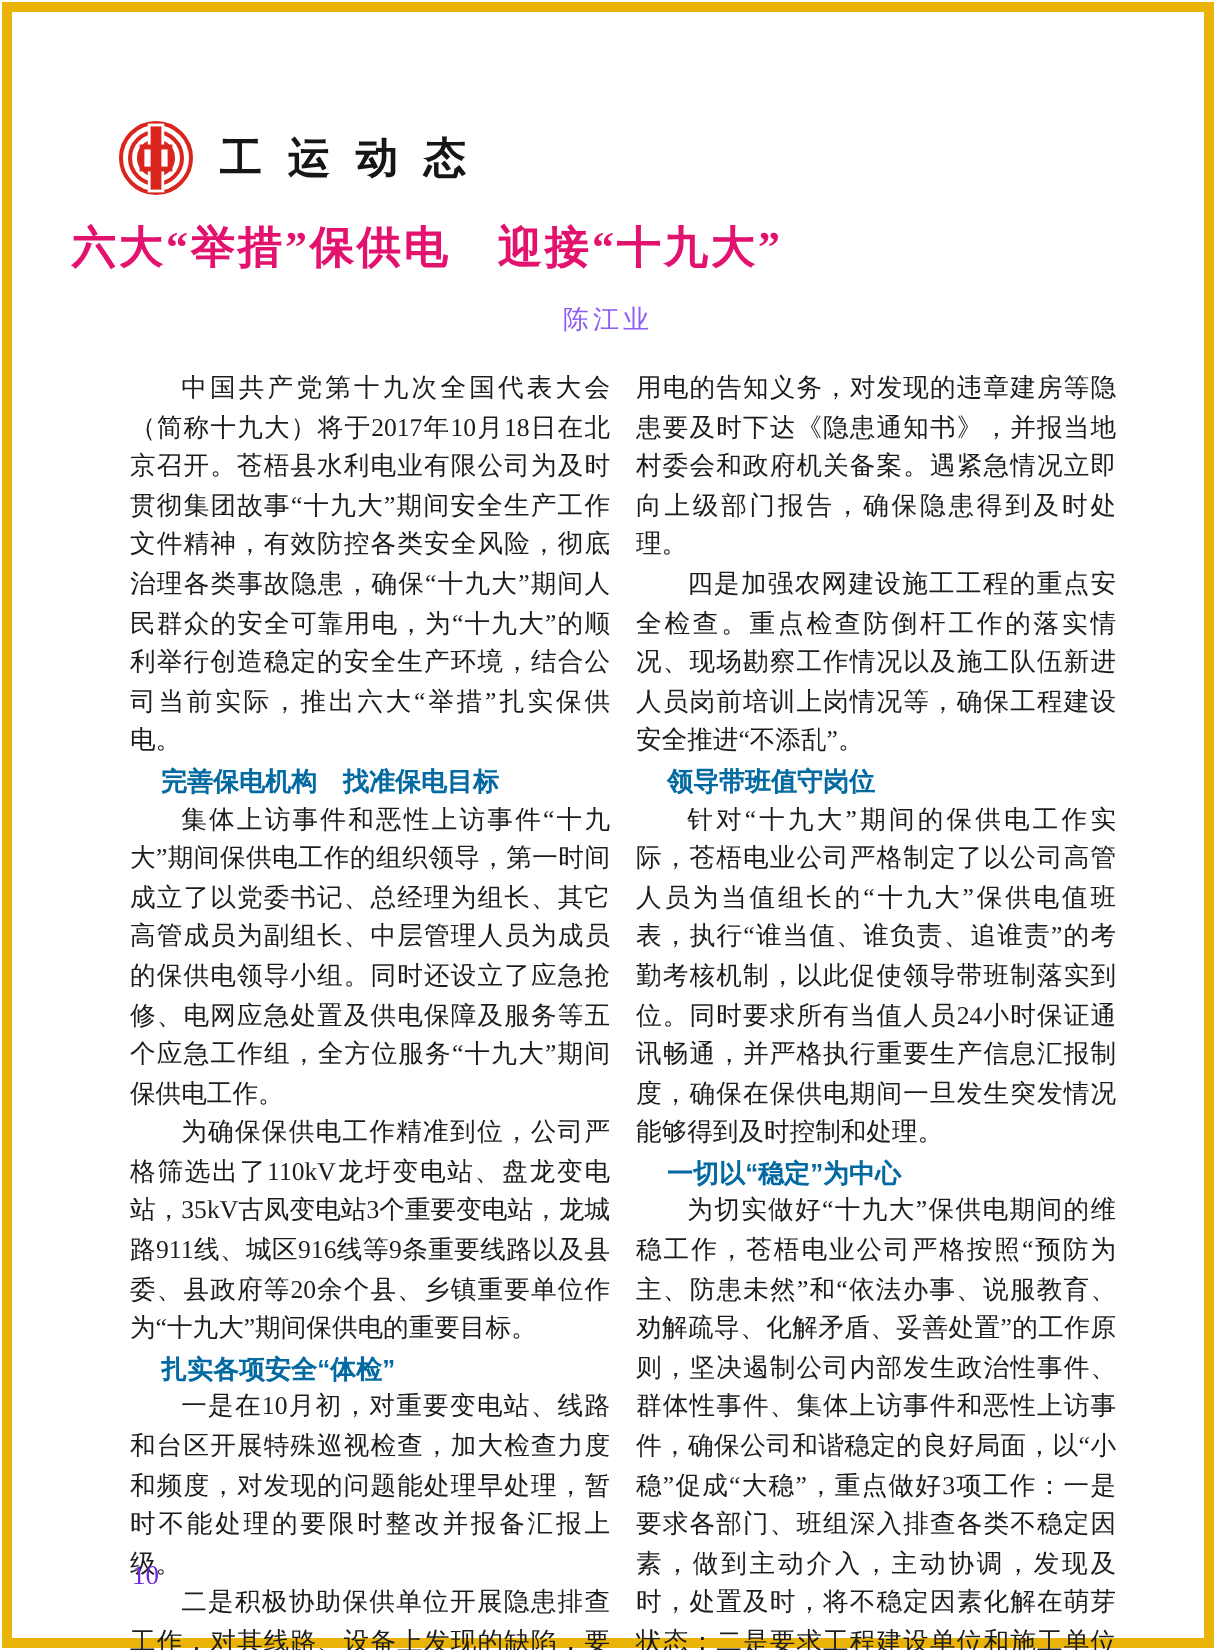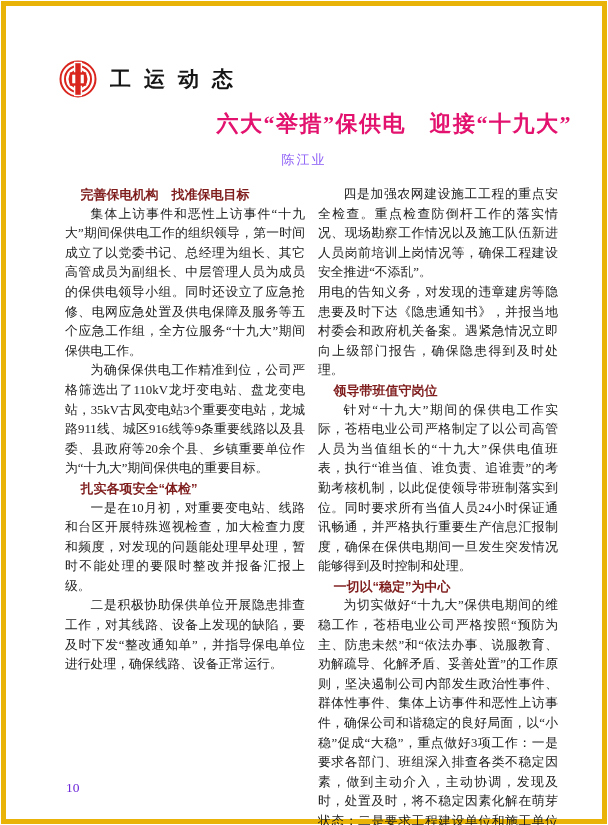--- a/index.html
+++ b/index.html
@@ -14,38 +14,38 @@
   }
   
   .masthead{position:absolute;left:52px;top:53px;display:flex;align-items:center;}
   .logo{width:40px;height:40px;flex:0 0 auto;}
   .masthead-label{
     margin-left:12px;font-size:21px;font-weight:bold;letter-spacing:13px;
     font-family:"Liberation Serif","DejaVu Serif",serif;color:#161616;white-space:nowrap;
   }
   
   .article-title{
-    position:absolute;left:30px;right:30px;top:103px;text-align:right;
+    position:absolute;left:30px;right:30px;top:103px;text-align:left;
     font-size:22px;font-weight:bold;color:#e3126f;letter-spacing:1.5px;white-space:nowrap;
   }
   .author{
     position:absolute;left:0;right:0;top:145px;text-align:center;
     font-size:13px;letter-spacing:2px;color:#8b5cf6;
   }
   
   .columns{position:absolute;left:59px;top:179px;width:494px;display:flex;gap:13px;}
   .col{width:240px;flex:0 0 240px;}
   .para{
     font-size:12.8px;line-height:19.6px;text-align:justify;text-indent:2em;
     margin:0;word-break:break-all;
   }
   .para.no-indent{text-indent:0;}
   .sec-heading{
     font-size:13px;line-height:19.6px;font-weight:bold;text-indent:1.2em;
-    font-family:"Liberation Sans","DejaVu Sans",sans-serif;color:#7f1d1d;margin:0;
+    font-family:"Liberation Sans","DejaVu Sans",sans-serif;color:#0369a1;margin:0;
   }
   .page-number{position:absolute;left:60px;top:774px;font-size:13.5px;color:#6d28d9;}
 </style>
 </head>
 <body>
 
 <div class="page">
 
   <div class="masthead">
     <span class="logo">
@@ -59,30 +59,31 @@
     </span>
     <span class="masthead-label">工运动态</span>
   </div>
 
   <div class="article-title">六大“举措”保供电　迎接“十九大”</div>
 
   <div class="author">陈江业</div>
 
   <div class="columns">
     <div class="col">
+        <div class="para">中国共产党第十九次全国代表大会（简称十九大）将于2017年10月18日在北京召开。苍梧县水利电业有限公司为及时贯彻集团故事“十九大”期间安全生产工作文件精神，有效防控各类安全风险，彻底治理各类事故隐患，确保“十九大”期间人民群众的安全可靠用电，为“十九大”的顺利举行创造稳定的安全生产环境，结合公司当前实际，推出六大“举措”扎实保供电。</div>
         <div class="sec-heading">完善保电机构　找准保电目标</div>
         <div class="para">集体上访事件和恶性上访事件“十九大”期间保供电工作的组织领导，第一时间成立了以党委书记、总经理为组长、其它高管成员为副组长、中层管理人员为成员的保供电领导小组。同时还设立了应急抢修、电网应急处置及供电保障及服务等五个应急工作组，全方位服务“十九大”期间保供电工作。</div>
         <div class="para">为确保保供电工作精准到位，公司严格筛选出了110kV龙圩变电站、盘龙变电站，35kV古凤变电站3个重要变电站，龙城路911线、城区916线等9条重要线路以及县委、县政府等20余个县、乡镇重要单位作为“十九大”期间保供电的重要目标。</div>
         <div class="sec-heading">扎实各项安全“体检”</div>
         <div class="para">一是在10月初，对重要变电站、线路和台区开展特殊巡视检查，加大检查力度和频度，对发现的问题能处理早处理，暂时不能处理的要限时整改并报备汇报上级。</div>
         <div class="para">二是积极协助保供单位开展隐患排查工作，对其线路、设备上发现的缺陷，要及时下发“整改通知单”，并指导保电单位进行处理，确保线路、设备正常运行。</div>
       </div>
     <div class="col">
+        <div class="para no-indent">用电的告知义务，对发现的违章建房等隐患要及时下达《隐患通知书》，并报当地村委会和政府机关备案。遇紧急情况立即向上级部门报告，确保隐患得到及时处理。</div>
         <div class="para">四是加强农网建设施工工程的重点安全检查。重点检查防倒杆工作的落实情况、现场勘察工作情况以及施工队伍新进人员岗前培训上岗情况等，确保工程建设安全推进“不添乱”。</div>
-        <div class="para no-indent">用电的告知义务，对发现的违章建房等隐患要及时下达《隐患通知书》，并报当地村委会和政府机关备案。遇紧急情况立即向上级部门报告，确保隐患得到及时处理。</div>
         <div class="sec-heading">领导带班值守岗位</div>
         <div class="para">针对“十九大”期间的保供电工作实际，苍梧电业公司严格制定了以公司高管人员为当值组长的“十九大”保供电值班表，执行“谁当值、谁负责、追谁责”的考勤考核机制，以此促使领导带班制落实到位。同时要求所有当值人员24小时保证通讯畅通，并严格执行重要生产信息汇报制度，确保在保供电期间一旦发生突发情况能够得到及时控制和处理。</div>
         <div class="sec-heading">一切以“稳定”为中心</div>
         <div class="para">为切实做好“十九大”保供电期间的维稳工作，苍梧电业公司严格按照“预防为主、防患未然”和“依法办事、说服教育、劝解疏导、化解矛盾、妥善处置”的工作原则，坚决遏制公司内部发生政治性事件、群体性事件、集体上访事件和恶性上访事件，确保公司和谐稳定的良好局面，以“小稳”促成“大稳”，重点做好3项工作：一是要求各部门、班组深入排查各类不稳定因素，做到主动介入，主动协调，发现及时，处置及时，将不稳定因素化解在萌芽状态；二是要求工程建设单位和施工单位要合理解决好征地纠纷，及时支付青苗补偿款；三是要求公司财务部、建设部要对拖欠农民工工资的情况进行摸底调查，按照自治区国资委《关于做好企业治欠保支工作开展情况定期调度工作的通知》的文件精神开展拖欠农民工工资的报备和处置工作。</div>
       </div>
   </div>
 
   <div class="page-number">10</div>
 
 </div>

